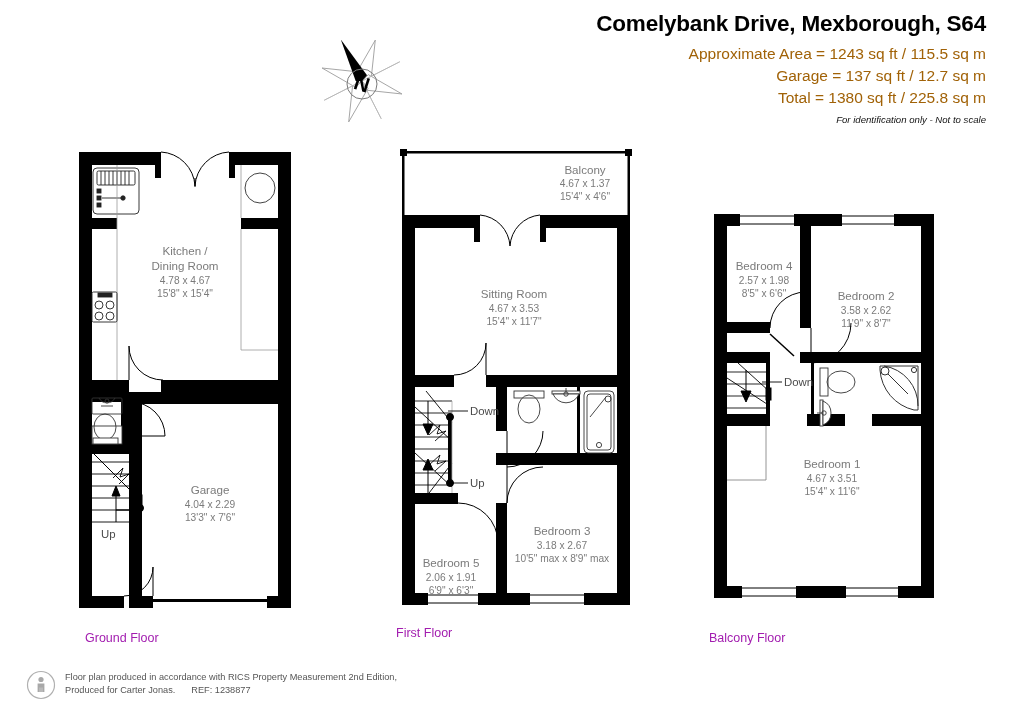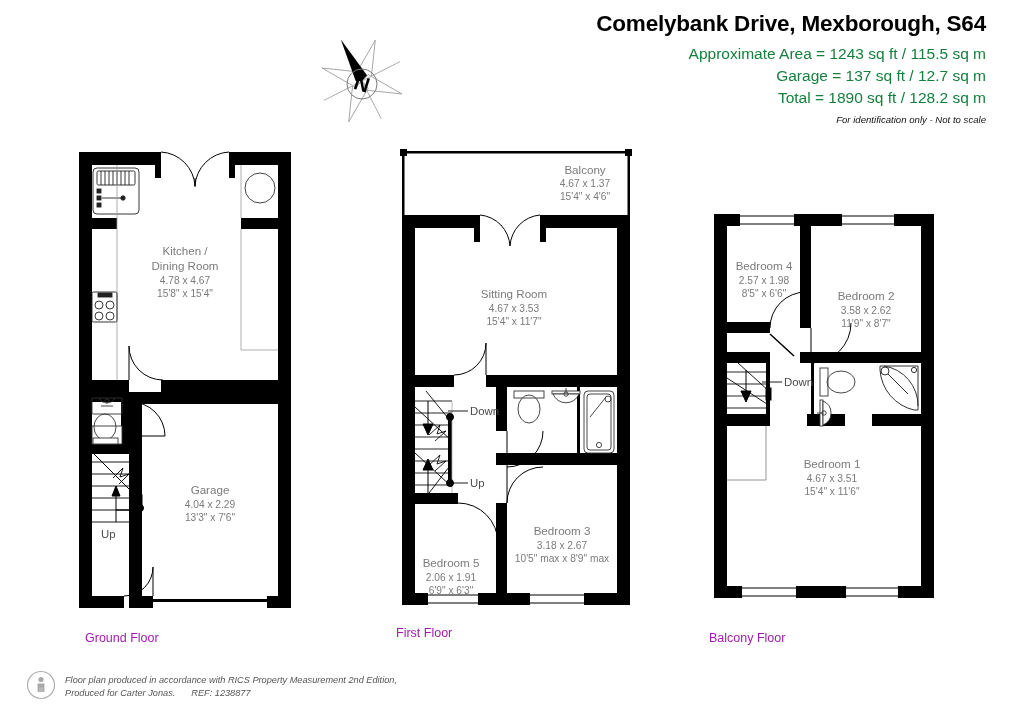--- a/index.html
+++ b/index.html
@@ -11,21 +11,21 @@
   }
   .stage{position:absolute;left:0;top:0;width:1000px;height:726px;}
 
   
   #header{position:absolute;right:14px;top:12px;text-align:right;}
   #title{
     font-size:22.5px;font-weight:bold;color:#000;
     letter-spacing:-0.2px;line-height:1.1;white-space:nowrap;
   }
   .area-line{
-    font-size:15.5px;color:#15803d;line-height:1.30;white-space:nowrap;
+    font-size:15.5px;color:#a16207;line-height:1.30;white-space:nowrap;
     margin-top:2px;
   }
   #areas{margin-top:7px;}
   #disclaimer{
     font-size:9.6px;color:#111;margin-top:6px;white-space:nowrap;font-style:italic;
   }
 
   
   #compass{position:absolute;left:318px;top:36px;width:88px;height:90px;}
 
@@ -42,37 +42,37 @@
     fill:#7b7b7b;text-anchor:middle;
   }
   text.rm.name{font-size:11.6px;}
   text.rm.dim{font-size:10.2px;}
   text.stair{
     font-family:"Liberation Sans", sans-serif;
     fill:#4b4b4b;font-size:11.4px;
   }
 
   
-  #footer{position:absolute;left:26px;top:668px;display:flex;align-items:flex-end;font-style:italic;}
+  #footer{position:absolute;left:26px;top:668px;display:flex;align-items:center;}
   #footer-icon{width:30px;height:30px;flex:0 0 30px;margin-top:2px;}
   #footer-text{margin-left:9px;font-size:9.2px;color:#555;line-height:1.43;white-space:nowrap;}
   #footer-text .fl{display:block;}
   .ftspace{display:inline-block;width:16px;}
 </style>
 </head>
 <body>
 
 <div class="stage">
 
   <div id="header">
     <div id="title">Comelybank Drive, Mexborough, S64</div>
     <div id="areas">
         <div class="area-line">Approximate Area = 1243 sq ft / 115.5 sq m</div>
         <div class="area-line">Garage = 137 sq ft / 12.7 sq m</div>
-        <div class="area-line">Total = 1890 sq ft / 128.2 sq m</div>
+        <div class="area-line">Total = 1380 sq ft / 225.8 sq m</div>
       </div>
     <div id="disclaimer">For identification only - Not to scale</div>
   </div>
 
   <div id="compass">
     <svg width="88" height="90" viewBox="0 0 88 90">
       <g transform="rotate(18 44 45)">
 
         <polygon points="44,2 52,40 44,45 36,40" fill="#ffffff" stroke="#9a9a9a" stroke-width="0.8"></polygon>
         <polygon points="86,45 48,53 44,45 48,37" fill="#ffffff" stroke="#9a9a9a" stroke-width="0.8"></polygon>

